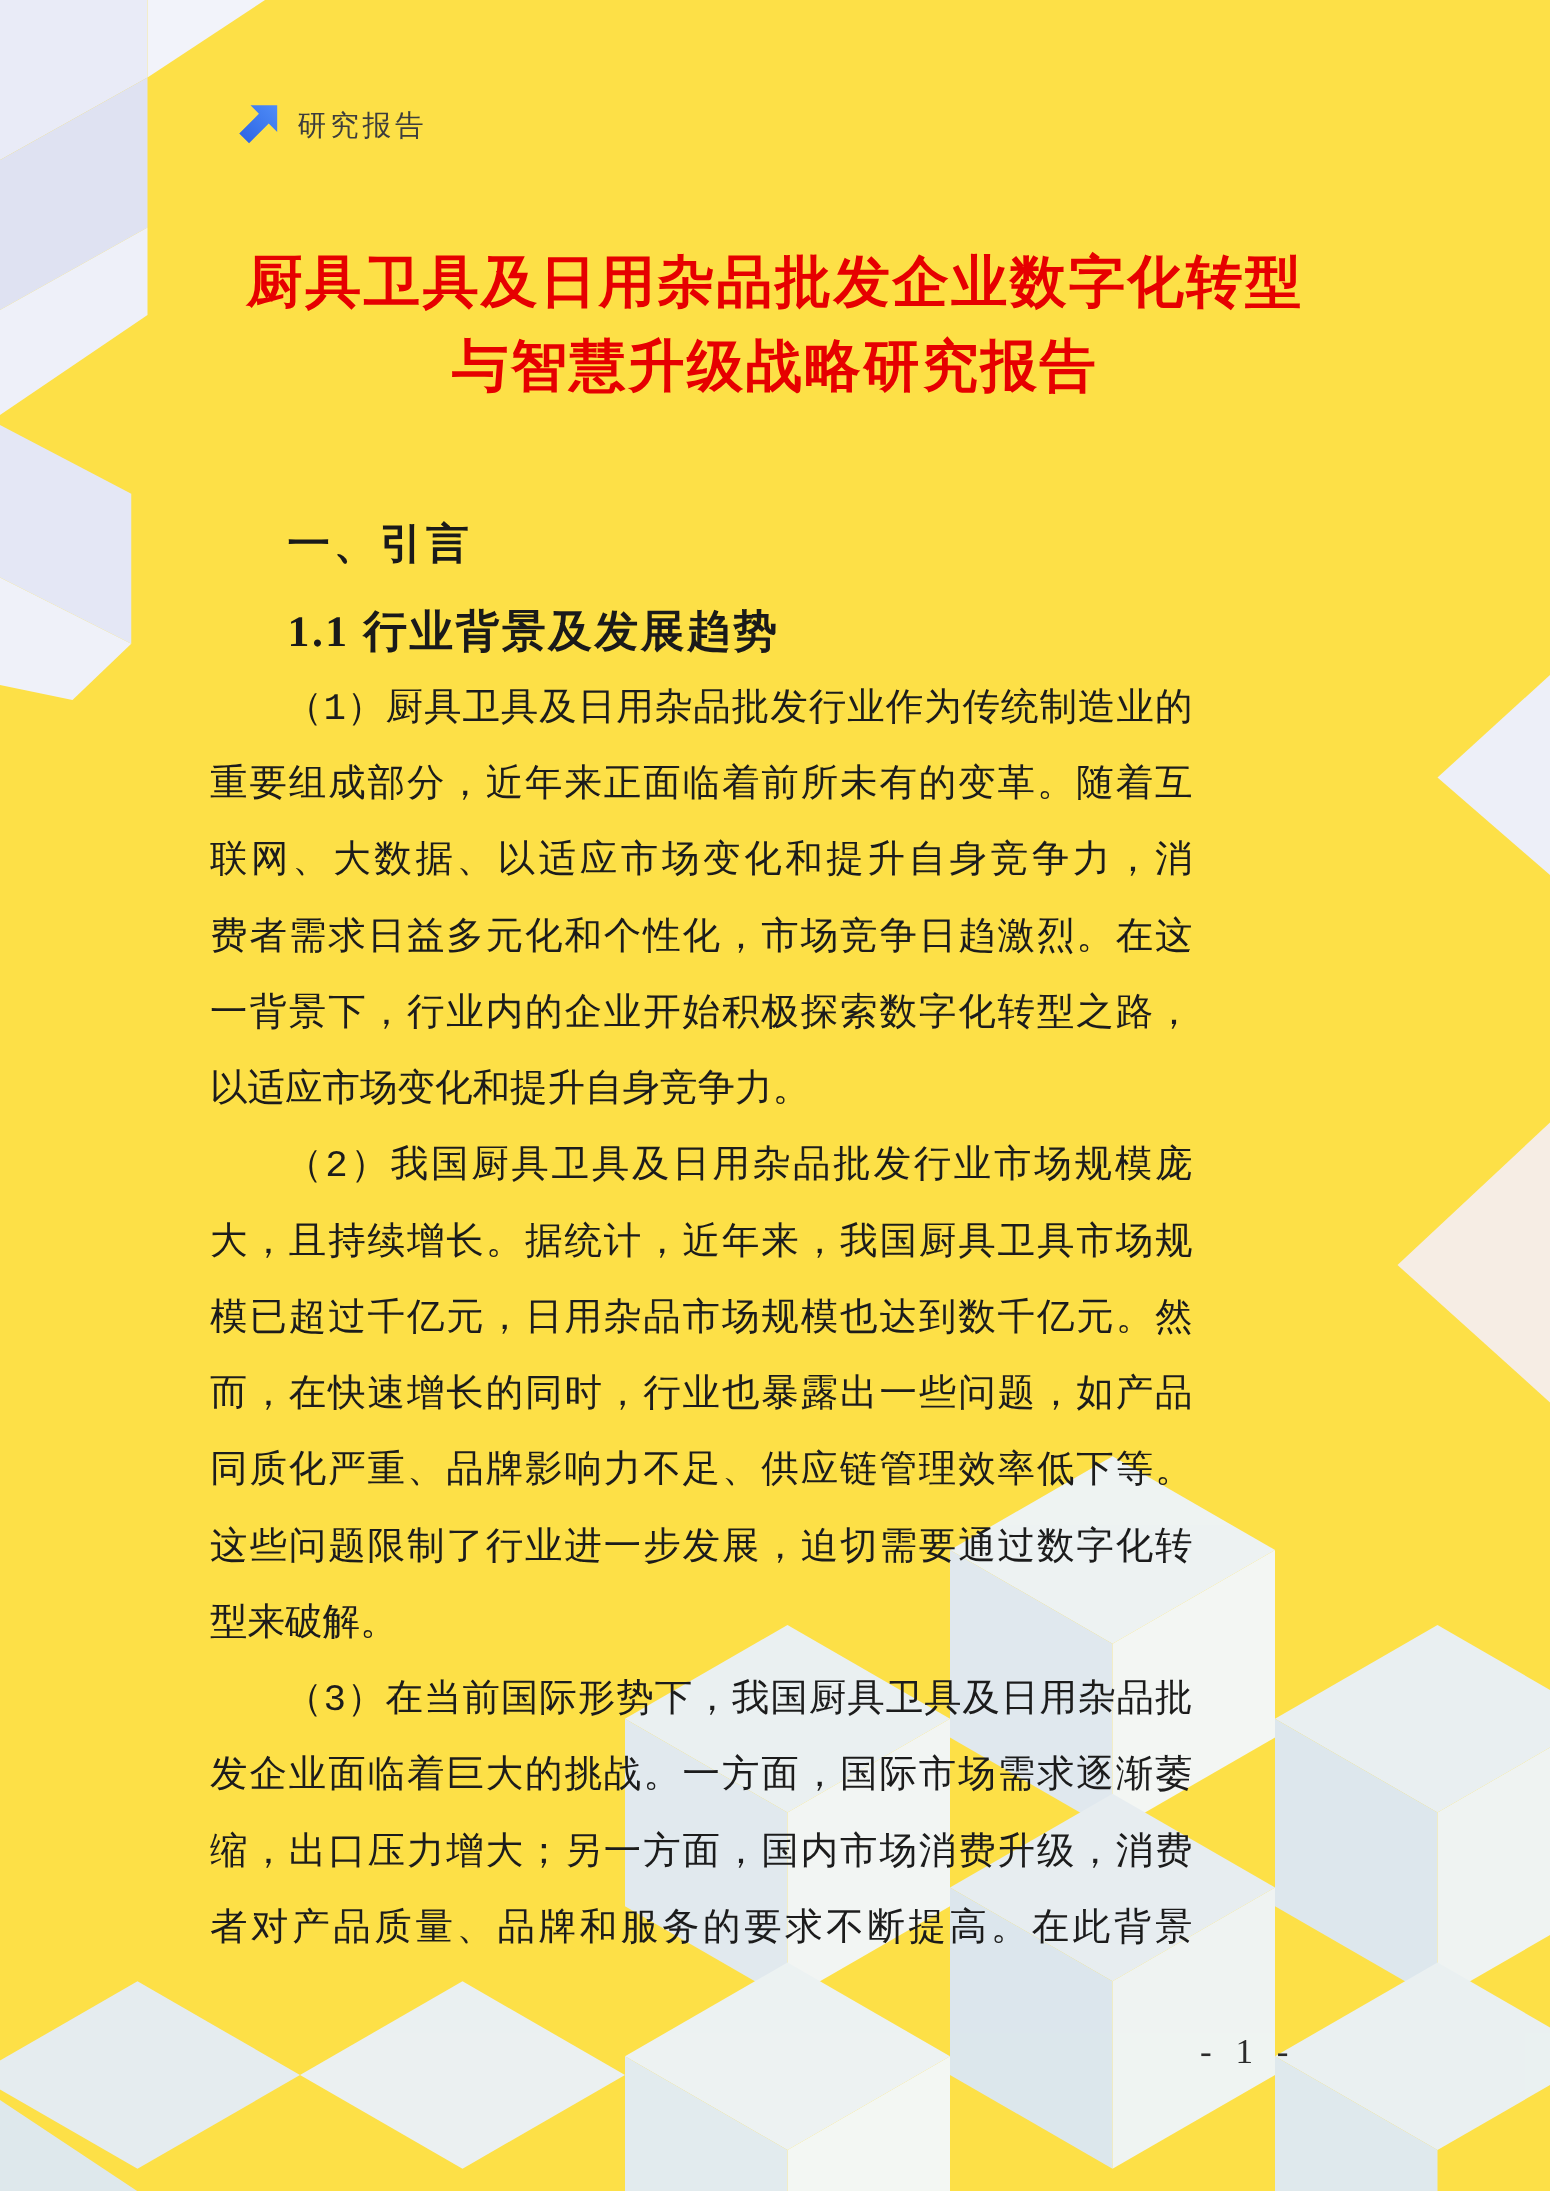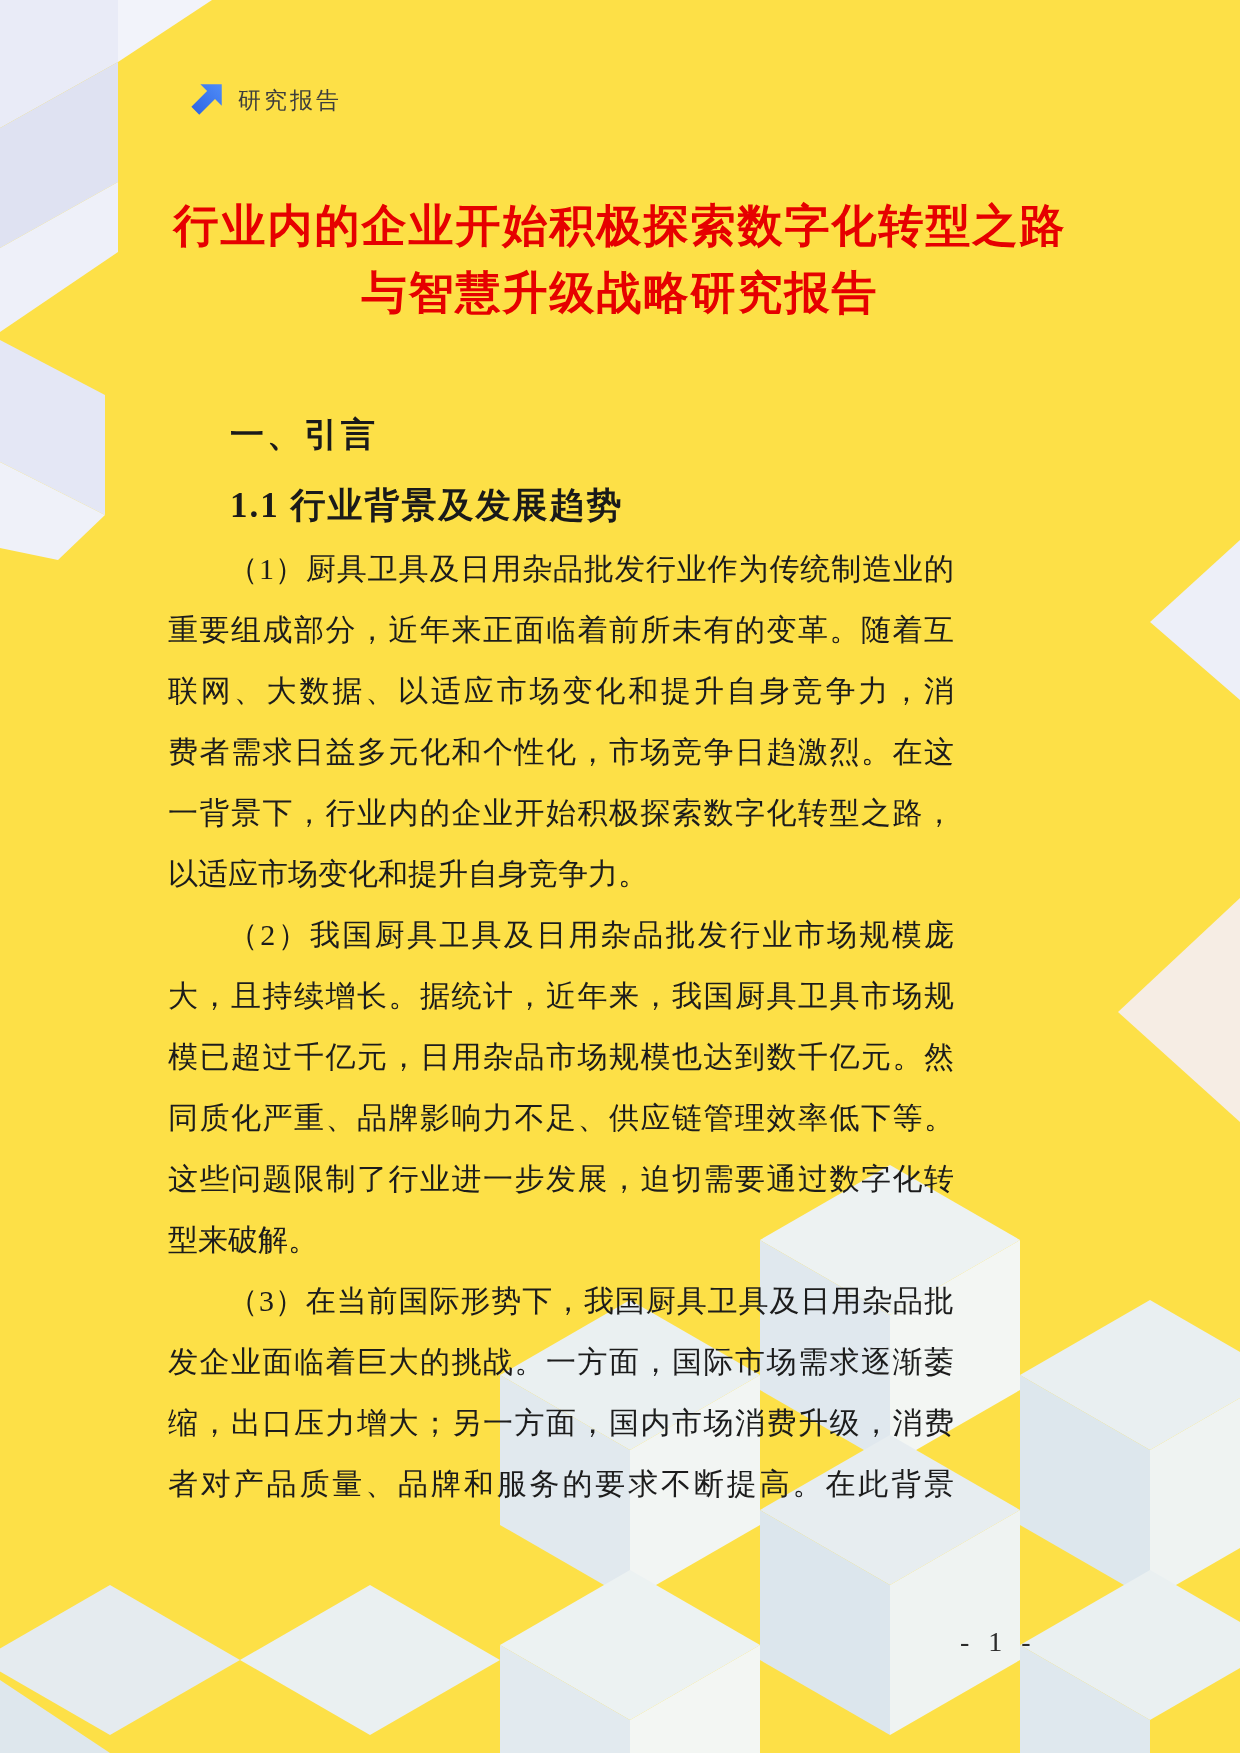--- a/index.html
+++ b/index.html
@@ -42,21 +42,21 @@
   .h-sub{
     position:absolute;left:230px;top:482px;
     font-family:"Liberation Serif", serif;
     font-weight:700;font-size:35px;color:#1a1a1a;
     letter-spacing:2px;
   }
 
   .body-text{
     position:absolute;left:168px;top:538px;width:786px;
     font-size:30px;line-height:61px;color:#1c1c1c;
-    font-family:Liberation Serif, serif;
+    font-family:Liberation Mono, monospace;
   }
   .para{margin:0;}
   .line{
     text-align:justify;
     text-align-last:justify;
     white-space:normal;
   }
   .line.first{text-indent:2em;}
   .line.endline{text-align-last:left;}
 
@@ -120,40 +120,41 @@
           <stop offset="0" stop-color="#2b63e3"></stop>
           <stop offset="1" stop-color="#4f8cf7"></stop>
         </linearGradient>
       </defs>
       <path d="M11 2 H30 V21 L24 15 L10 29 L3 22 L17 8 Z" fill="url(#lg)" stroke-linejoin="round"></path>
     </svg>
     <span class="logo-text">研究报告</span>
   </div>
 
   <h1 class="title" style="margin:0;">
-    <div>行业内的企业开始积极探索数字化转型之路</div>
+    <div>厨具卫具及日用杂品批发企业数字化转型</div>
     <div>与智慧升级战略研究报告</div>
   </h1>
 
   <div class="h-section">一、引言</div>
   <div class="h-sub">1.1 行业背景及发展趋势</div>
 
   <div class="body-text">
       <div class="para">
         <div class="line first">（1）厨具卫具及日用杂品批发行业作为传统制造业的</div>
         <div class="line">重要组成部分，近年来正面临着前所未有的变革。随着互</div>
         <div class="line">联网、大数据、以适应市场变化和提升自身竞争力，消</div>
         <div class="line">费者需求日益多元化和个性化，市场竞争日趋激烈。在这</div>
         <div class="line">一背景下，行业内的企业开始积极探索数字化转型之路，</div>
         <div class="line endline">以适应市场变化和提升自身竞争力。</div>
       </div>
       <div class="para">
         <div class="line first">（2）我国厨具卫具及日用杂品批发行业市场规模庞</div>
         <div class="line">大，且持续增长。据统计，近年来，我国厨具卫具市场规</div>
         <div class="line">模已超过千亿元，日用杂品市场规模也达到数千亿元。然</div>
+        <div class="line">而，在快速增长的同时，行业也暴露出一些问题，如产品</div>
         <div class="line">同质化严重、品牌影响力不足、供应链管理效率低下等。</div>
         <div class="line">这些问题限制了行业进一步发展，迫切需要通过数字化转</div>
         <div class="line endline">型来破解。</div>
       </div>
       <div class="para">
         <div class="line first">（3）在当前国际形势下，我国厨具卫具及日用杂品批</div>
         <div class="line">发企业面临着巨大的挑战。一方面，国际市场需求逐渐萎</div>
         <div class="line">缩，出口压力增大；另一方面，国内市场消费升级，消费</div>
         <div class="line">者对产品质量、品牌和服务的要求不断提高。在此背景</div>
       </div>

